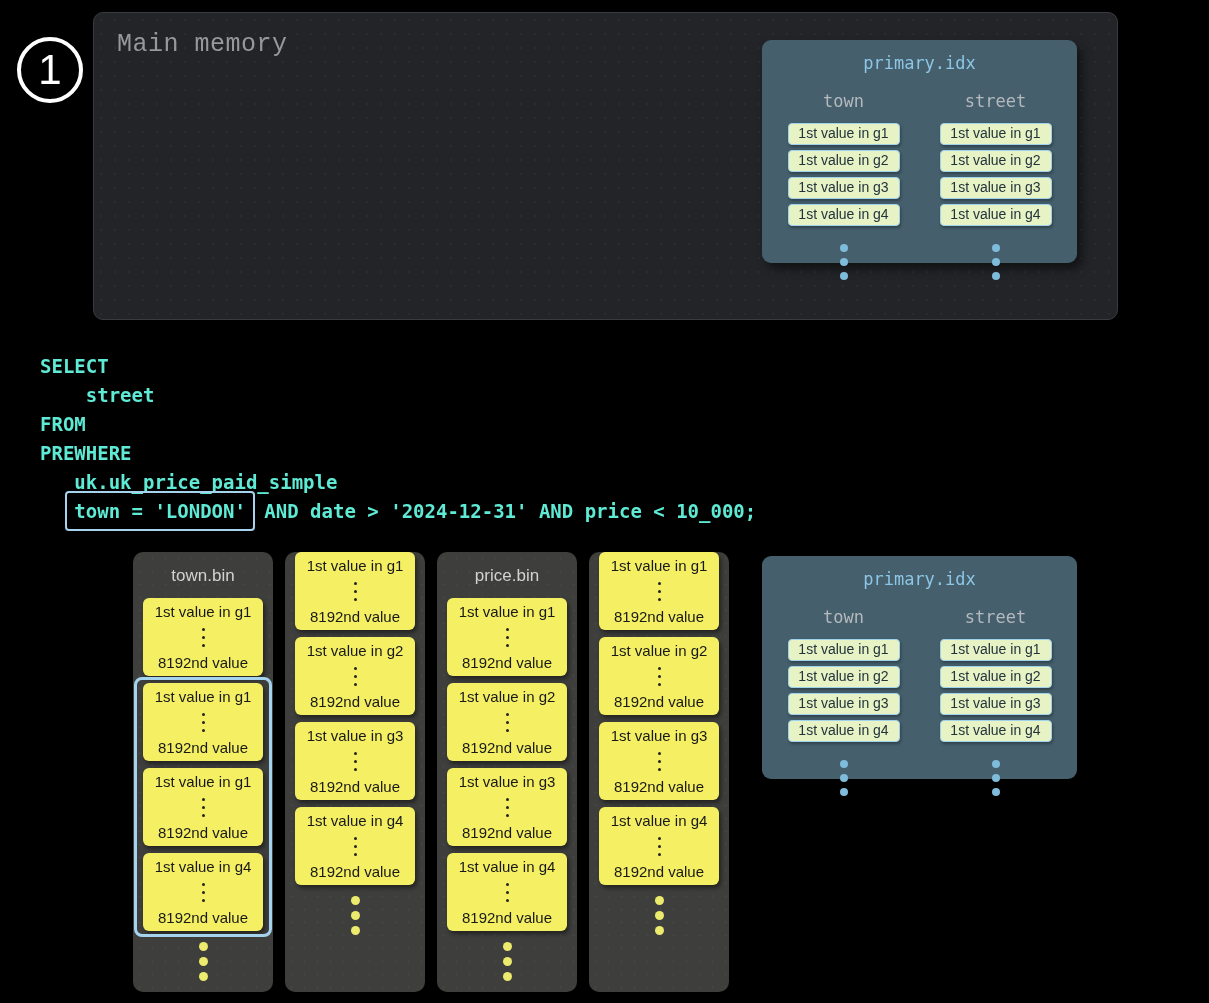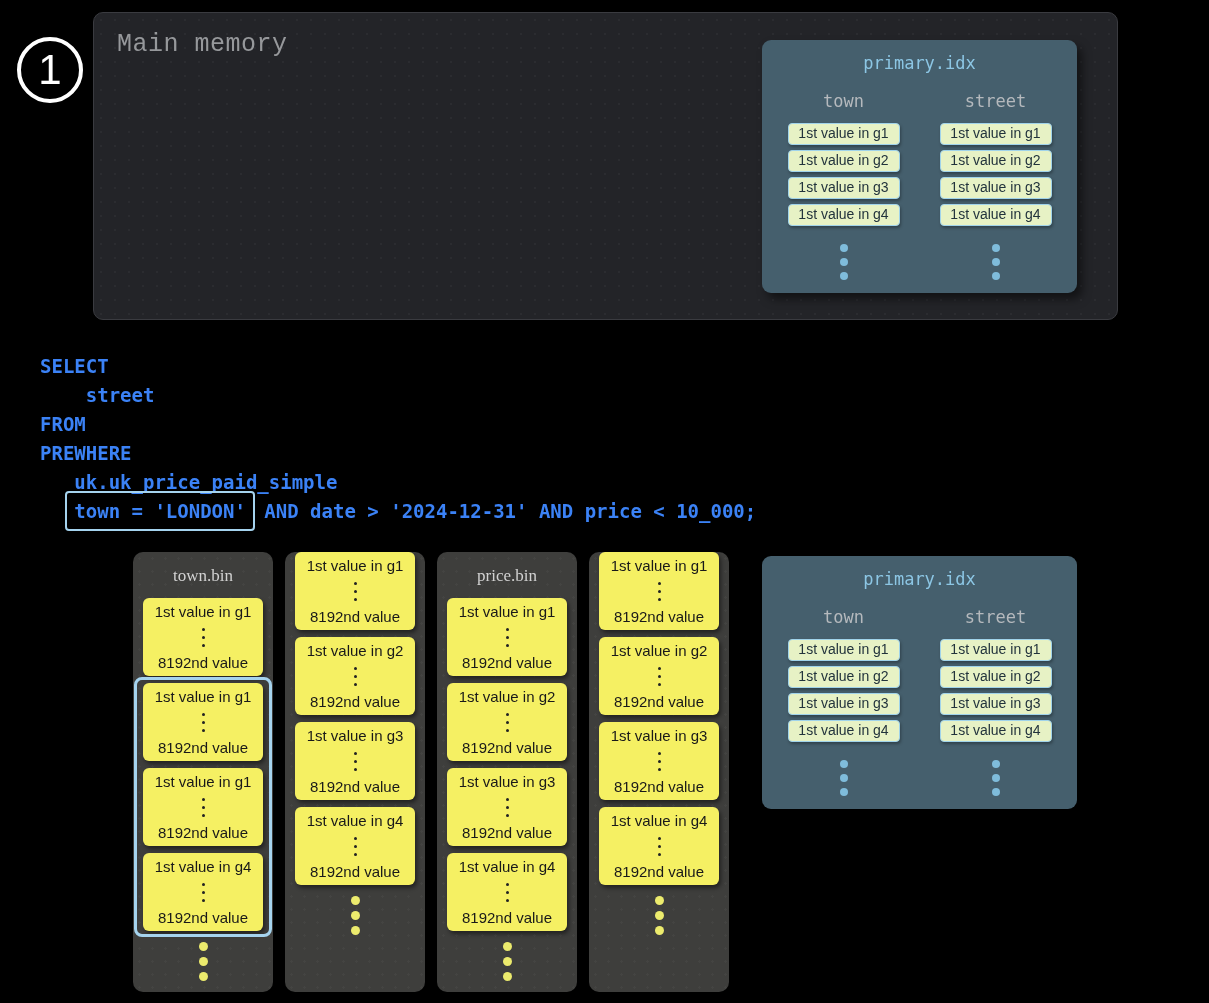--- a/index.html
+++ b/index.html
@@ -13,49 +13,49 @@
 
   
   .main-memory{position:absolute;left:93px;top:12px;width:1025px;height:308px;background:#232428;
          border:1px solid #3a3b40;border-radius:10px;box-sizing:border-box;
          background-image:radial-gradient(circle,rgba(255,255,255,.035) 1px,transparent 1.4px);
          background-size:14px 14px;}
   .mm-title{position:absolute;left:23px;top:17px;margin:0;font-weight:400;font-size:25px;color:#96989b;
          font-family:Liberation Mono, monospace;letter-spacing:.5px;}
 
   
-  .idx-panel{position:absolute;width:315px;height:253px;background:#455f6d;border-radius:9px;
+  .idx-panel{position:absolute;width:315px;height:223px;background:#455f6d;border-radius:9px;
          box-shadow:5px 6px 10px rgba(0,0,0,.5);}
   .idx-in-memory{left:668px;top:27px;}
   .idx-on-disk{left:762px;top:556px;}
   .idx-title{margin-top:13px;text-align:center;font-family:"DejaVu Sans Mono",monospace;
          font-size:17px;color:#8cc6e4;}
   .idx-cols{display:flex;justify-content:center;gap:40px;margin-top:14px;}
   .idx-col{display:flex;flex-direction:column;align-items:center;width:112px;}
   .idx-col-header{font-family:"DejaVu Sans Mono",monospace;font-size:17px;color:#b5b9bd;
          margin:4px 12px 12px;}
   .idx-cell{width:112px;height:22px;box-sizing:border-box;margin-bottom:5px;background:#e7f2c5;
          border:1.5px solid #a0d3ea;border-radius:4px;font-size:14px;line-height:18px;color:#22333c;
          text-align:center;box-shadow:1px 2px 3px rgba(0,0,0,.3);}
   .idx-dots{margin-top:13px;display:flex;flex-direction:column;align-items:center;gap:6px;}
   .idx-dots .dot{width:8px;height:8px;border-radius:50%;background:#7fbcdb;}
 
   
   .sql{position:absolute;left:40px;top:352px;margin:0;white-space:pre;
          font-family:"DejaVu Sans Mono",monospace;font-weight:bold;font-size:19px;line-height:29px;
-         color:#3b82f6;}
+         color:#5eead4;}
   .sql-hl{border:2.5px solid #a5d3ee;border-radius:4px;padding:7px 7px;margin-left:-9px;margin-right:-2px;}
 
   
   .bins{position:absolute;left:133px;top:552px;display:flex;gap:12px;}
   .bin{position:relative;width:140px;height:440px;background:#3e3e3c;border-radius:10px;
          box-shadow:3px 4px 8px rgba(0,0,0,.55);
          background-image:radial-gradient(circle,rgba(255,255,255,.03) 1px,transparent 1.4px);
          background-size:13px 13px;}
-  .bin-title{text-align:center;font-family:Liberation Serif, serif;font-size:17px;color:#d2d2d2;
+  .bin-title{text-align:center;font-family:Liberation Sans, sans-serif;font-size:17px;color:#d2d2d2;
          padding-top:13px;line-height:22px;margin-bottom:11px;}
   .granules{display:flex;flex-direction:column;gap:7px;padding:0 10px;}
   .granule{height:78px;box-sizing:border-box;background:#f5f063;border-radius:6px;
          display:flex;flex-direction:column;align-items:center;justify-content:space-between;
          padding:6px 2px;box-shadow:2px 3px 4px rgba(0,0,0,.45);}
   .g-first,.g-last{font-size:15px;color:#191919;line-height:1;}
   .g-dots{display:flex;flex-direction:column;gap:5px;}
   .g-dots .dot{width:3px;height:3px;border-radius:50%;background:#222;}
   .bin-dots{display:flex;flex-direction:column;align-items:center;gap:6px;margin-top:11px;}
   .bin-dots .dot{width:9px;height:9px;border-radius:50%;background:#eceb6d;}

